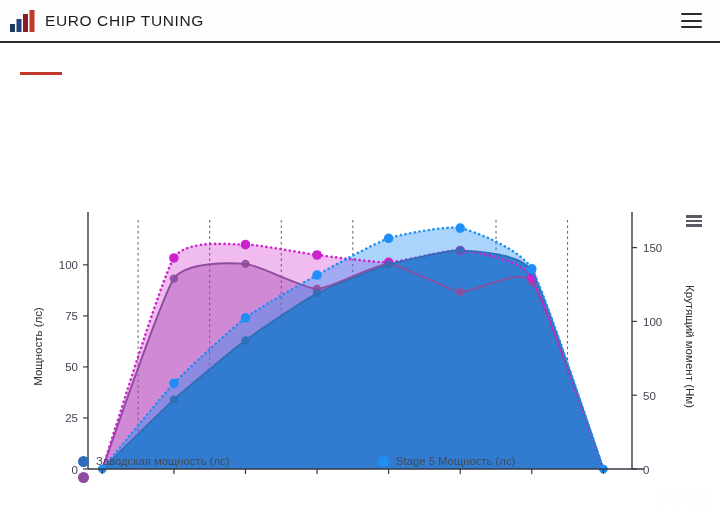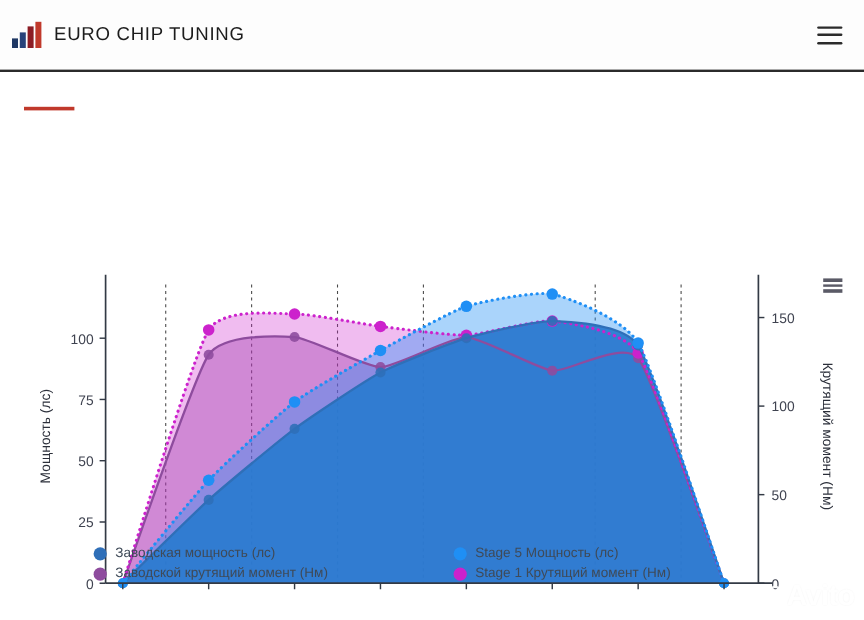--- a/index.html
+++ b/index.html
@@ -5,21 +5,21 @@
   * { box-sizing: border-box; margin: 0; padding: 0; }
   html, body {
     width: 720px; height: 517px;
     font-family: "Liberation Sans", sans-serif;
     background: #ffffff;
     overflow: hidden;
   }
 
   
   #header {
-    height: 60px;
+    height: 43px;
     background: #fdfdfd;
     border-bottom: 2px solid #2b2b2b;
     display: flex;
     align-items: center;
     padding: 0 18px 0 10px;
     position: relative;
   }
   #logo-wrap { display: flex; align-items: center; gap: 9px; }
   #logo-icon { width: 26px; height: 22px; display: block; }
   #logo-text {
@@ -217,25 +217,20 @@
   <div class="legend-item">
     <span class="legend-swatch" style="background: rgb(47, 111, 184);"></span>
     <span class="legend-label">Заводская мощность (лс)</span>
   </div>
   <div class="legend-item">
     <span class="legend-swatch" style="background: rgb(31, 143, 245);"></span>
     <span class="legend-label">Stage 5 Мощность (лс)</span>
   </div>
   <div class="legend-item">
     <span class="legend-swatch" style="background: rgb(142, 76, 158);"></span>
-    <span class="legend-label">Заводской крутящий момент (Нм)</span>
-  </div>
-  <div class="legend-item">
-    <span class="legend-swatch" style="background: rgb(204, 34, 204);"></span>
-    <span class="legend-label">Stage 1 Крутящий момент (Нм)</span>
   </div>
 </div>
 
 <div id="watermark">
   <span class="wm-dots">
     <i style="left:0;top:1px"></i>
       <i style="left:0;top:11px"></i>
     <i style="left:10px;top:1px"></i>
       <i style="left:10px;top:11px"></i>
   </span>

